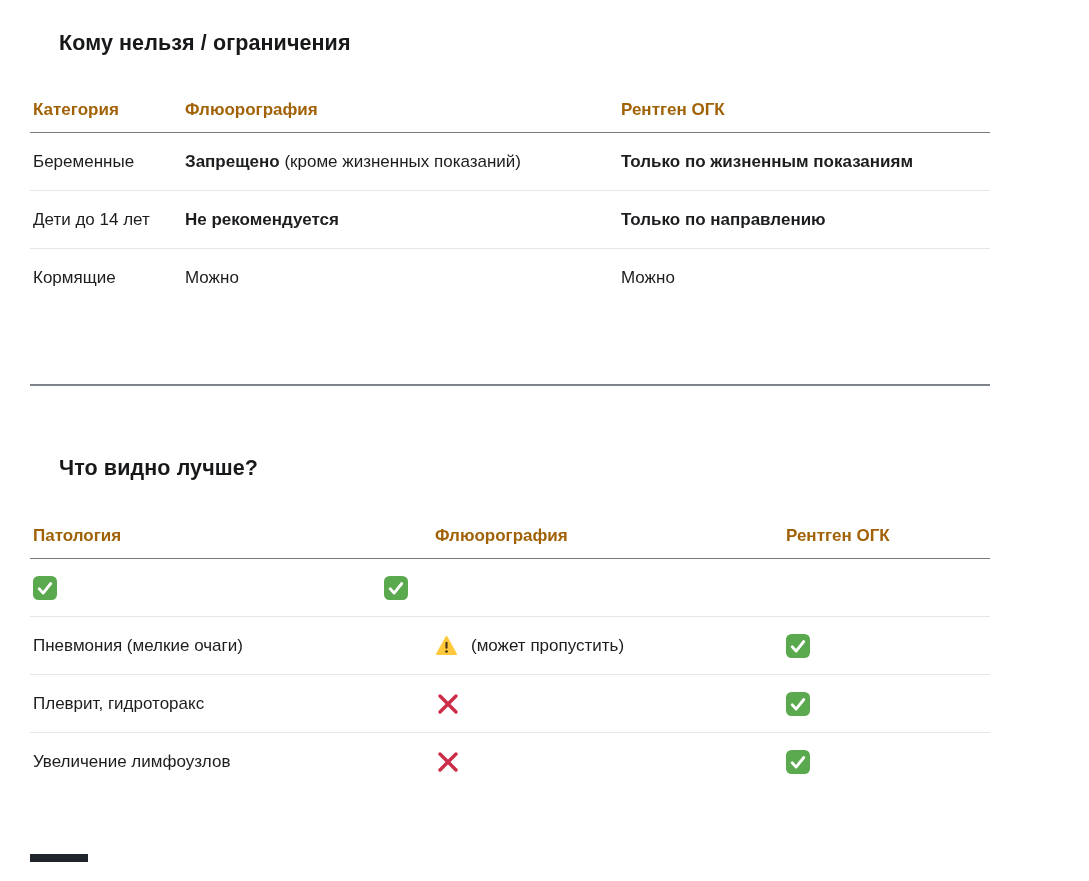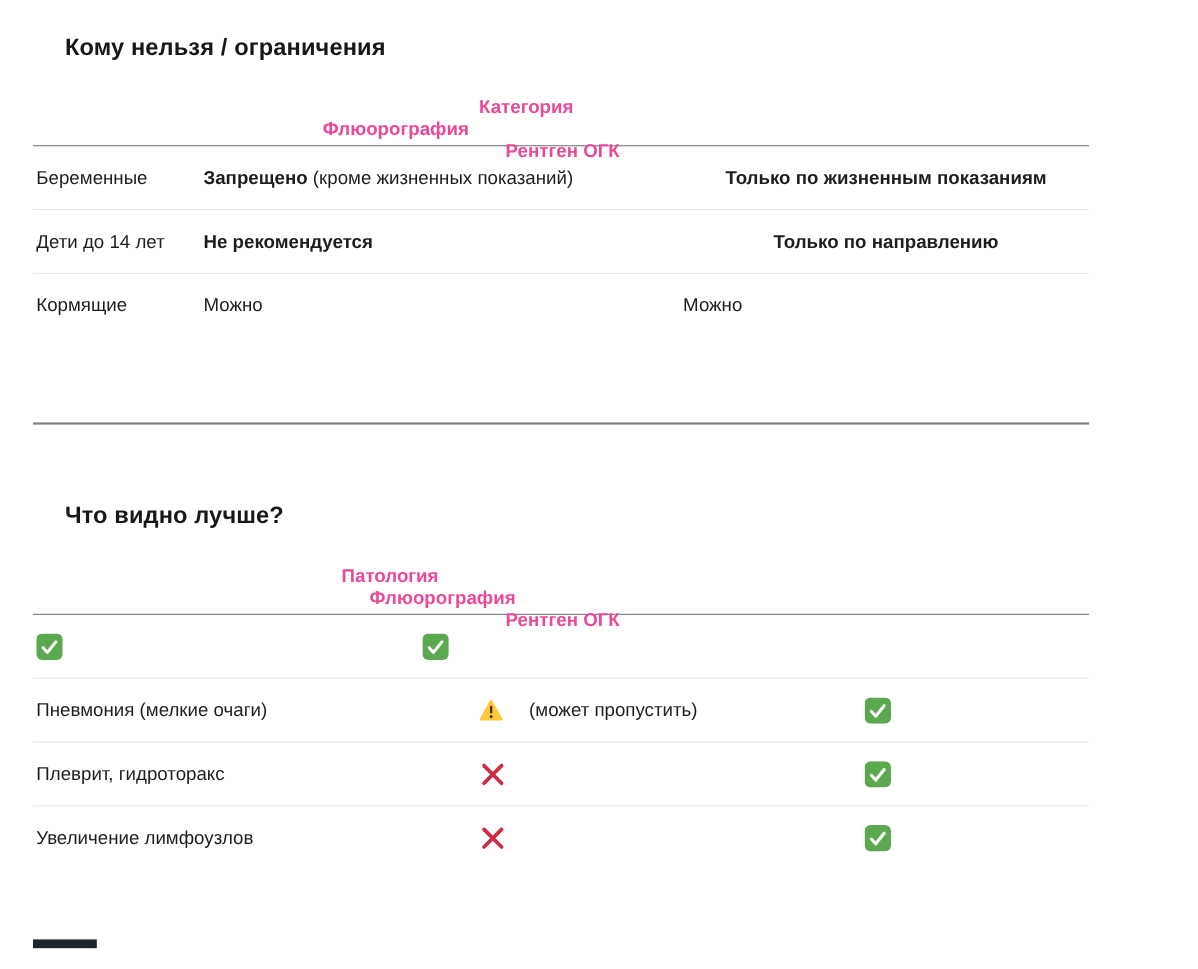--- a/index.html
+++ b/index.html
@@ -15,31 +15,31 @@
     position:absolute;left:59px;margin:0;
     font-size:21.5px;font-weight:700;color:#17181a;
     letter-spacing:.1px;
   }
   #title-1{top:31px;}
   #title-2{top:456px;}
   .tbl{position:absolute;left:30px;width:960px;font-size:17px;}
   #table-1{top:88px;}
   #table-2{top:514px;}
   .tr{display:flex;align-items:center;padding-left:3px;border-bottom:1px solid #e5e6e8;box-sizing:border-box;}
-  .tr.head{height:45px;font-weight:700;border-bottom:1.5px solid #75797e;color:#ec4899;flex-direction:column;}
+  .tr.head{height:45px;font-weight:700;border-bottom:1.5px solid #75797e;color:#a16207;}
   .tr.body{height:58px;}
   .tr.noborder{border-bottom:none;justify-content:flex-end;}
   .t1 .c1{width:152px;}
   .t1 .c2{width:436px;}
   .t1 .c3{flex:1;}
   .t2 .c1{width:402px;}
   .t2 .c2{width:351px;}
   .t2 .c3{flex:1;}
-  .b{font-weight:700;text-align:center;}
-  .cell{display:flex;align-items:center;gap:23px;}
+  .b{font-weight:700;}
+  .cell{display:flex;align-items:center;gap:13px;}
   .divider{
     position:absolute;left:30px;top:384px;width:960px;height:0;
     border-top:2px solid #7e8389;
   }
   .icon{display:inline-flex;line-height:0;}
   .cutoff-bar{position:absolute;left:30px;top:854px;width:58px;height:8px;background:#20242b;}
   .corner-dot{position:absolute;left:1022px;top:14px;width:6px;height:5px;background:#abb1b7;border-radius:1px;}
 </style>
 </head>
 <body>

